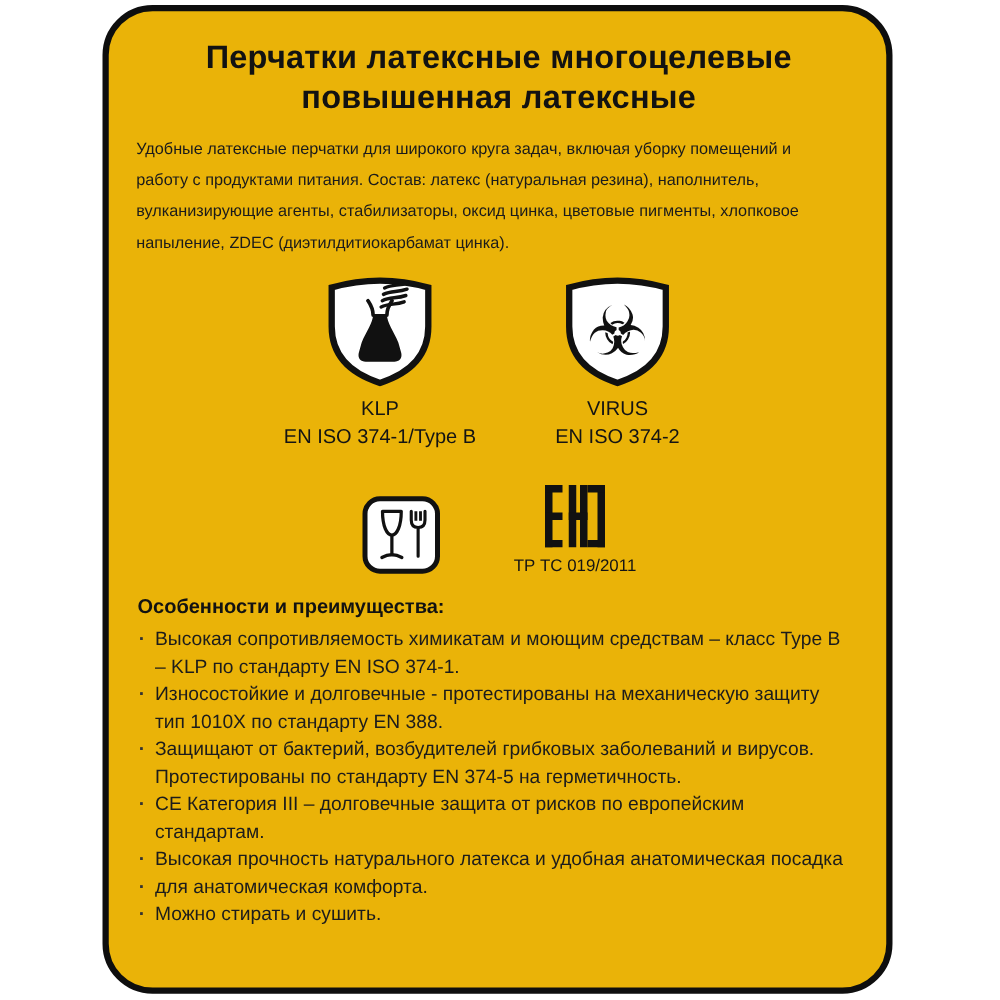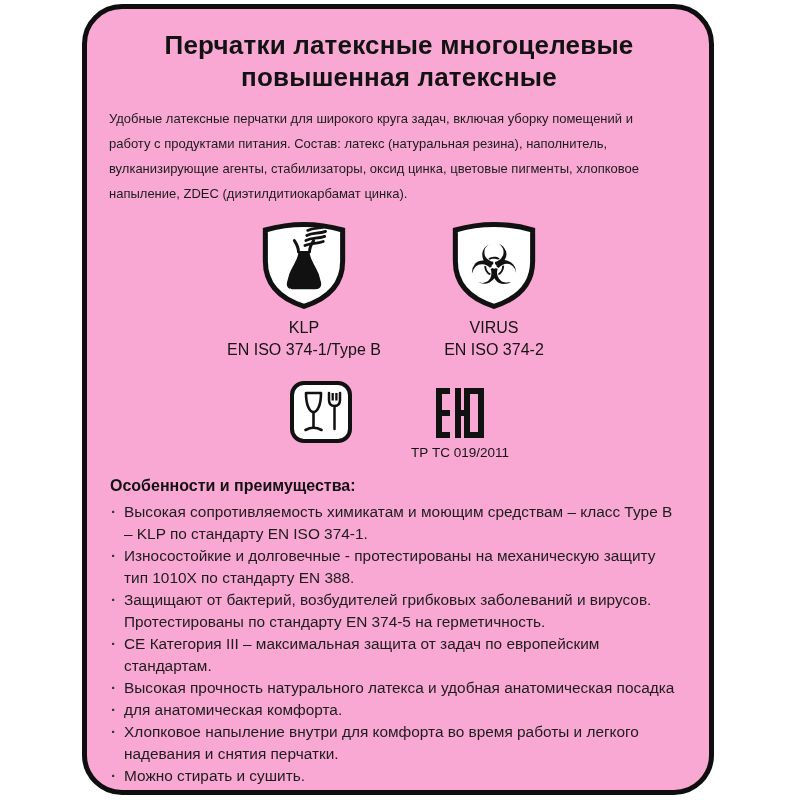--- a/index.html
+++ b/index.html
@@ -1,29 +1,29 @@
 <!DOCTYPE html>
 <html><head>
 <meta charset="utf-8">
 <style>
   * { margin:0; padding:0; box-sizing:border-box; }
   html,body { width:800px; height:800px; background:#ffffff; font-family:"Liberation Sans", sans-serif; color:#141414; }
   .page { position:relative; width:800px; height:800px; background:#fff; overflow:hidden; }
   .card {
     position:absolute; left:82px; top:4px; width:632px; height:791px;
-    background:#f9a8d4; border:5px solid #0e0e0e; border-radius:40px;
+    background:#eab308; border:5px solid #0e0e0e; border-radius:40px;
     padding:20px 18px 10px 20px;
   }
   .title { text-align:center; font-weight:bold; font-size:26px; line-height:32px; letter-spacing:.2px; color:#121212; }
   .description { margin:13px 18px 0 2px; font-size:13px; line-height:25px; color:#1b1b1b; }
   .cert-row { margin-top:12px; display:flex; justify-content:center; }
   .cert { width:190px; display:flex; flex-direction:column; align-items:center; }
   .cert svg.shield { width:94px; height:92px; display:block; }
   .cert-label { margin-top:7px; font-size:16px; line-height:22px; text-align:center; color:#141414; }
-  .marks-row { margin-top:19px; display:flex; justify-content:center; align-items:flex-start; gap:58px; }
+  .marks-row { margin-top:19px; display:flex; justify-content:center; align-items:flex-end; gap:58px; }
   .food-icon svg { width:64px; height:64px; display:block; }
   .eac-block { display:flex; flex-direction:column; align-items:center; margin-top:8px; }
   .eac-block svg { width:48px; height:50px; display:block; }
   .eac-caption { margin-top:7px; font-size:13.5px; color:#141414; white-space:nowrap; }
   .features { margin:17px 8px 0 3px; }
   .features-heading { font-size:16px; font-weight:bold; color:#121212; }
   .features ul { margin-top:6px; list-style:none; }
   .features li { position:relative; padding-left:14px; font-size:15.4px; line-height:22px; color:#1c1c1c; }
   .features li::before { content:"·"; position:absolute; left:1px; top:0; font-weight:bold; color:#333; }
 </style>
@@ -107,22 +107,21 @@
       </div>
 
     </div>
 
     <div class="features">
       <div class="features-heading">Особенности и преимущества:</div>
       <ul>
         <li>Высокая сопротивляемость химикатам и моющим средствам – класс Type B – KLP по стандарту EN ISO 374-1.</li>
         <li>Износостойкие и долговечные - протестированы на механическую защиту тип 1010X по стандарту EN 388.</li>
         <li>Защищают от бактерий, возбудителей грибковых заболеваний и вирусов. Протестированы по стандарту EN 374-5 на герметичность.</li>
-        <li>СЕ Категория III – максимальная защита от задач по европейским стандартам.</li>
+        <li>СЕ Категория III – долговечные защита от рисков по европейским стандартам.</li>
         <li>Высокая прочность натурального латекса и удобная анатомическая посадка</li>
         <li>для анатомическая комфорта.</li>
-        <li>Хлопковое напыление внутри для комфорта во время работы и легкого надевания и снятия перчатки.</li>
         <li>Можно стирать и сушить.</li>
       </ul>
     </div>
 
   </div>
 </div>
 
 </body></html>

